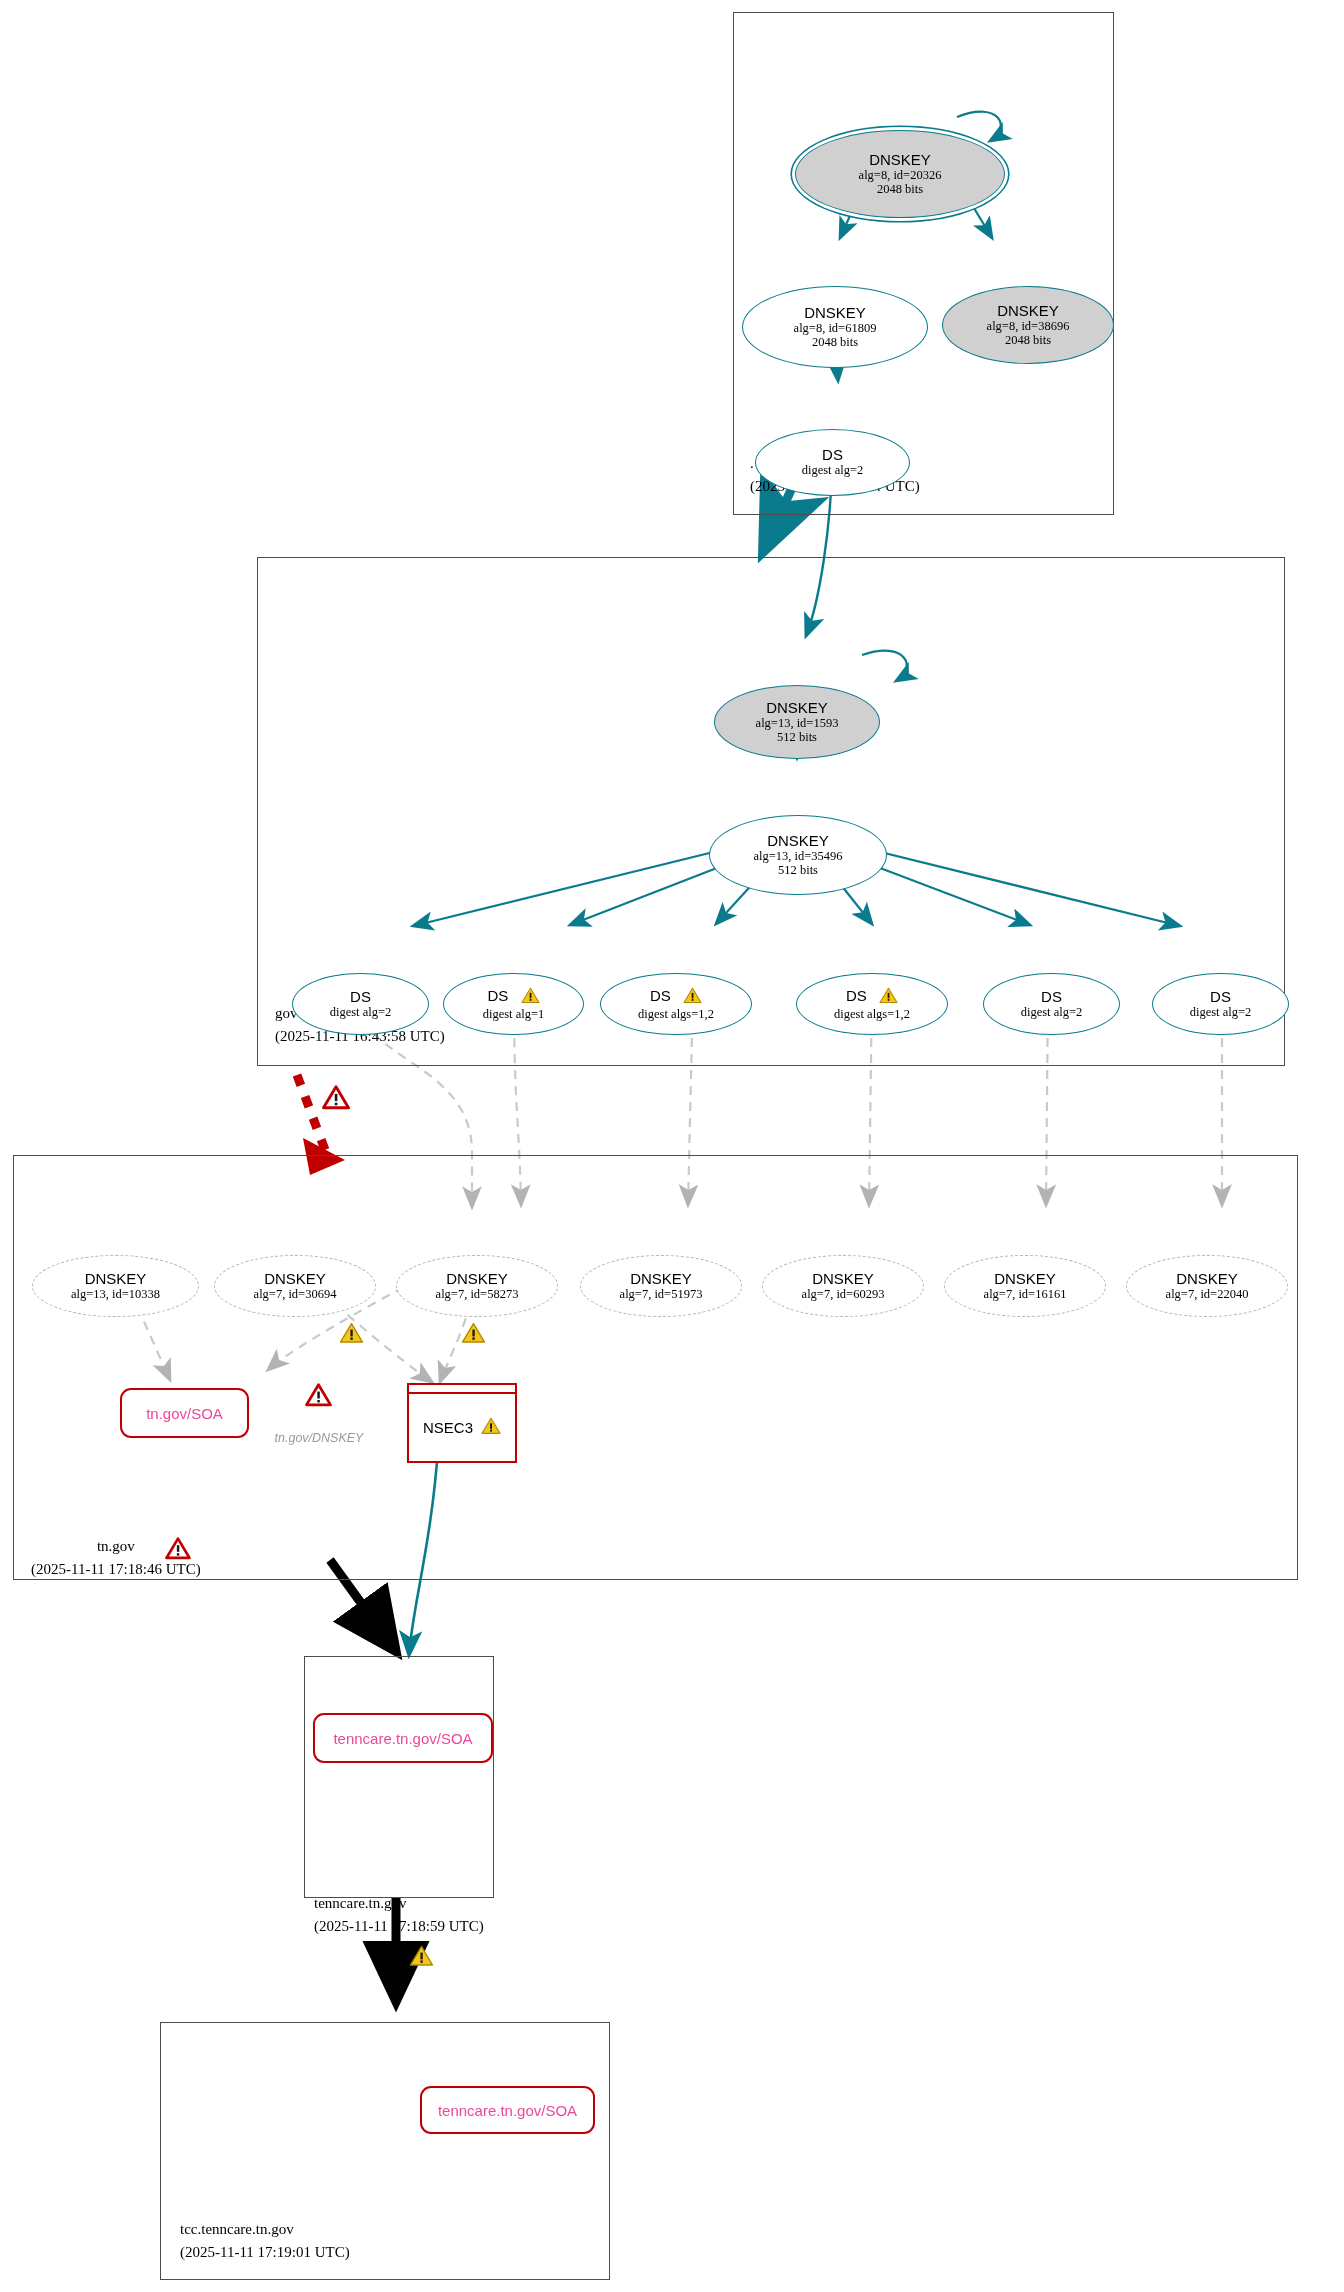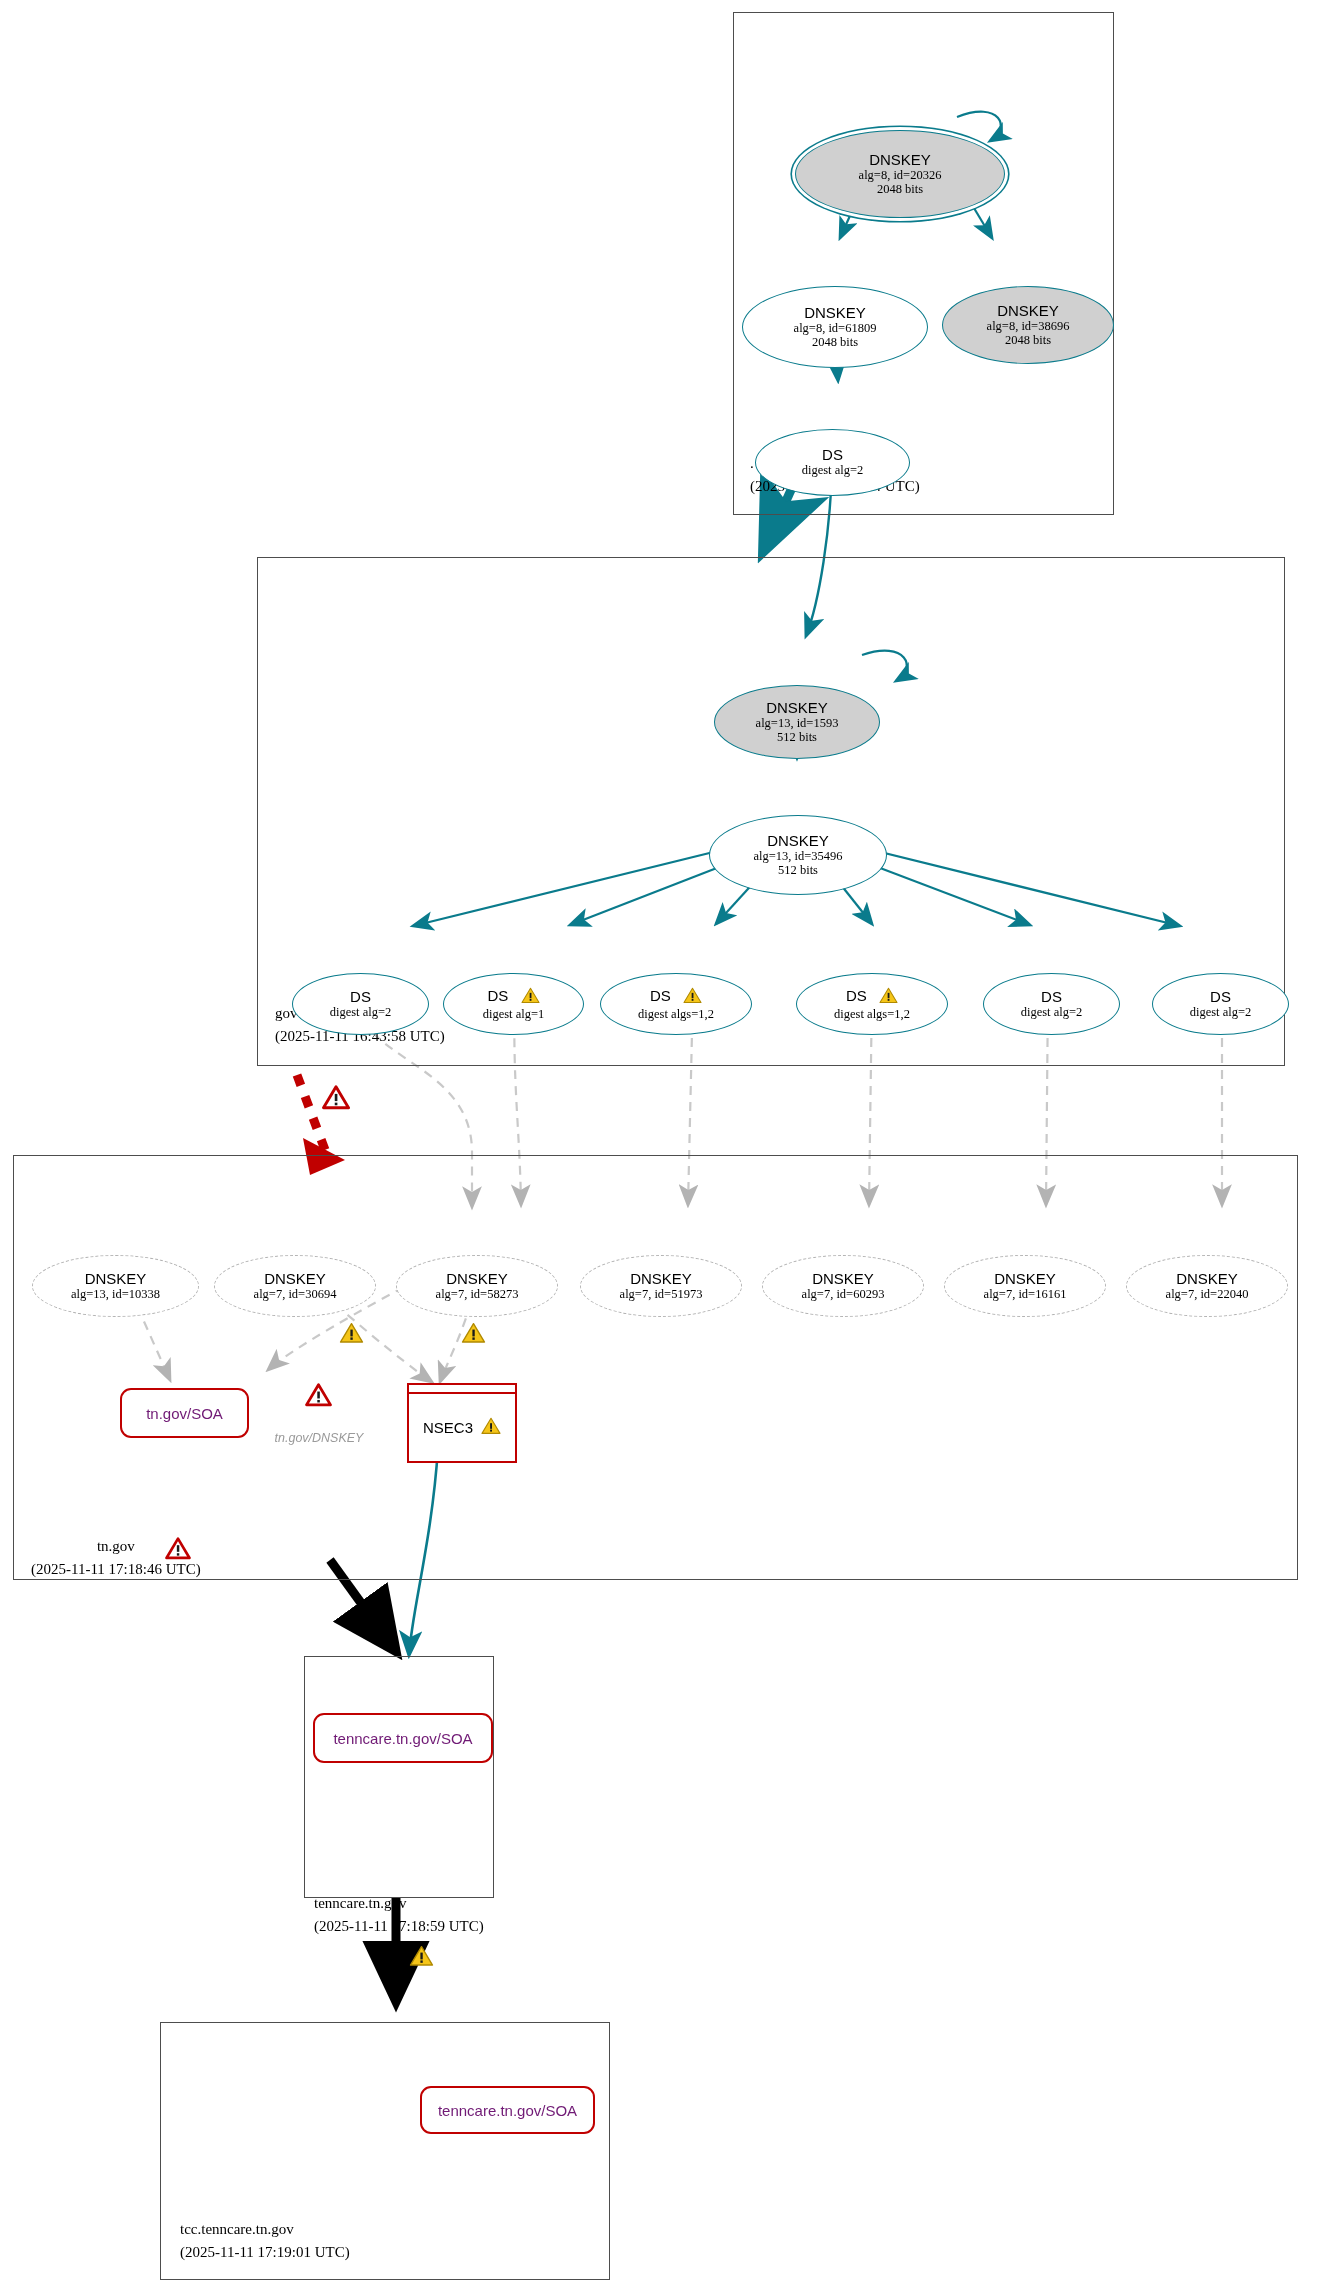--- a/index.html
+++ b/index.html
@@ -22,21 +22,21 @@
   
   .ell{border-radius:50%;border:1.6px solid #0a7b8c;background:#ffffff;margin-top:48px;}
   .ell.shade{background:#d0d0d0;}
   .ell.anchor{box-shadow:0 0 0 3px #ffffff,0 0 0 4.6px #0a7b8c;}
   .ell .t1{font-family:"Liberation Sans",sans-serif;font-size:15px;line-height:1.08;}
   .ell .t2{font-family:"Liberation Serif",serif;font-size:12.5px;line-height:1.14;}
   .ell.dashed{border:1.8px dashed #b3b3b3;background:#fff;}
 
   
   .rr{border:2.2px solid #c00000;border-radius:11px;background:#fff;
-      font-family:"Liberation Sans",sans-serif;font-size:15px;color:#701a75;justify-content:center;}
+      font-family:"Liberation Sans",sans-serif;font-size:15px;color:#ec4899;justify-content:center;}
   .rr.softdash{border:2px dashed #e8a0a0;border-radius:11px;}
 
   
   .nsec3{border:2.4px solid #c00000;background:#fff;display:block;padding:0;}
   .nsec3 .bar{height:7px;border-bottom:2.4px solid #c00000;}
   .nsec3 .body{display:flex;align-items:center;justify-content:center;gap:8px;
                font-family:"Liberation Sans",sans-serif;font-size:15px;height:calc(100% - 9.4px);}
 
   
   .ghost{position:absolute;font-family:"Liberation Sans",sans-serif;font-style:italic;

